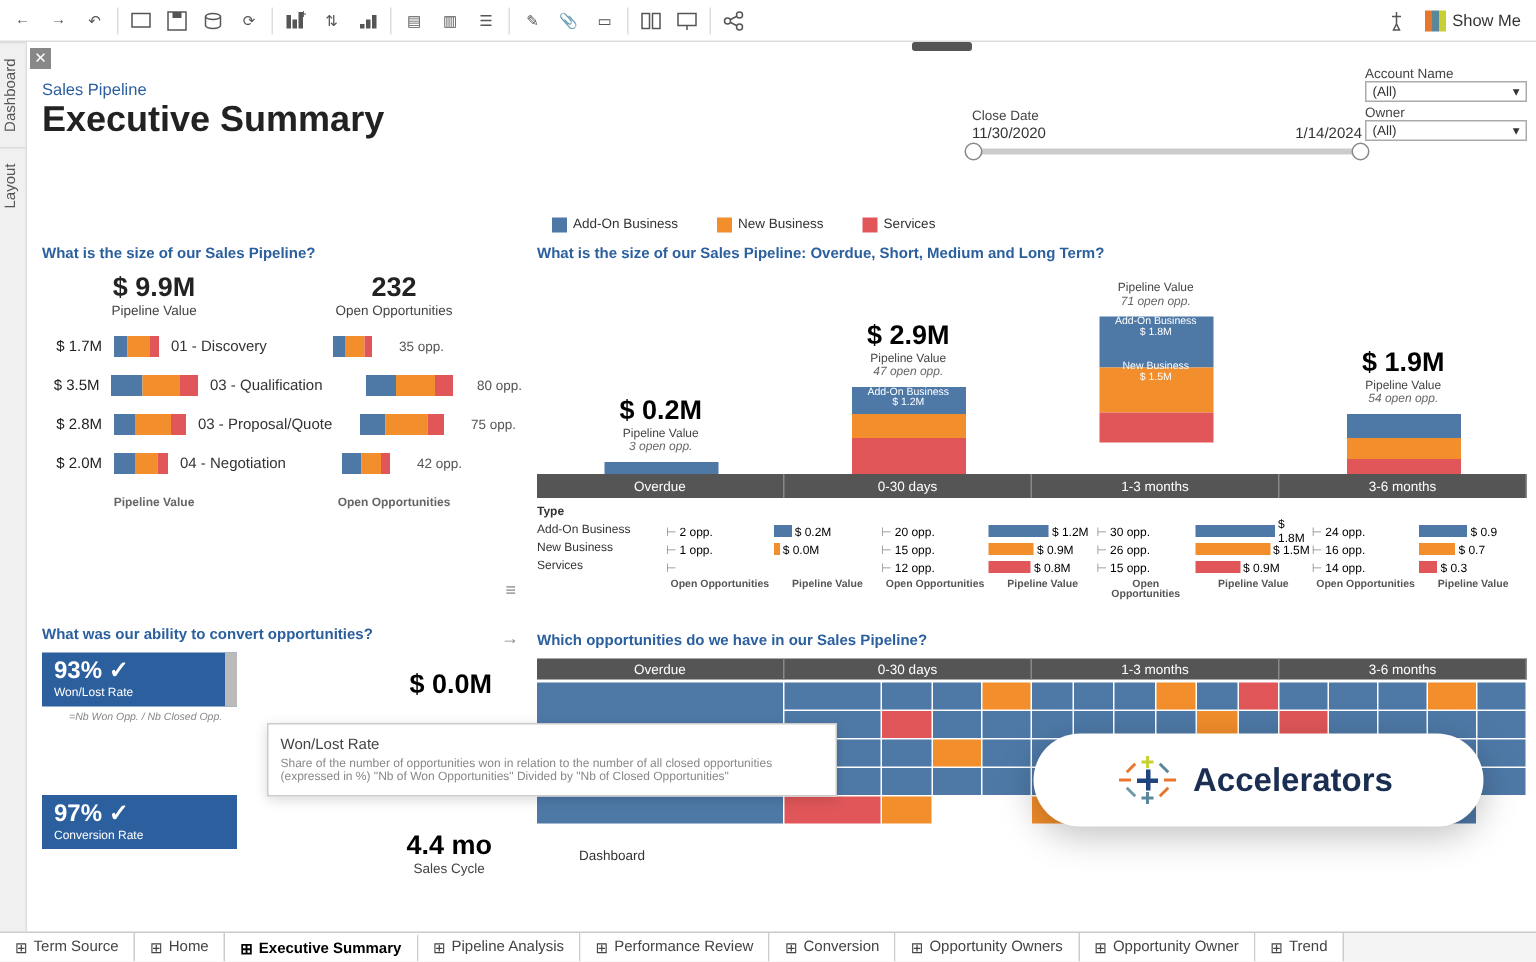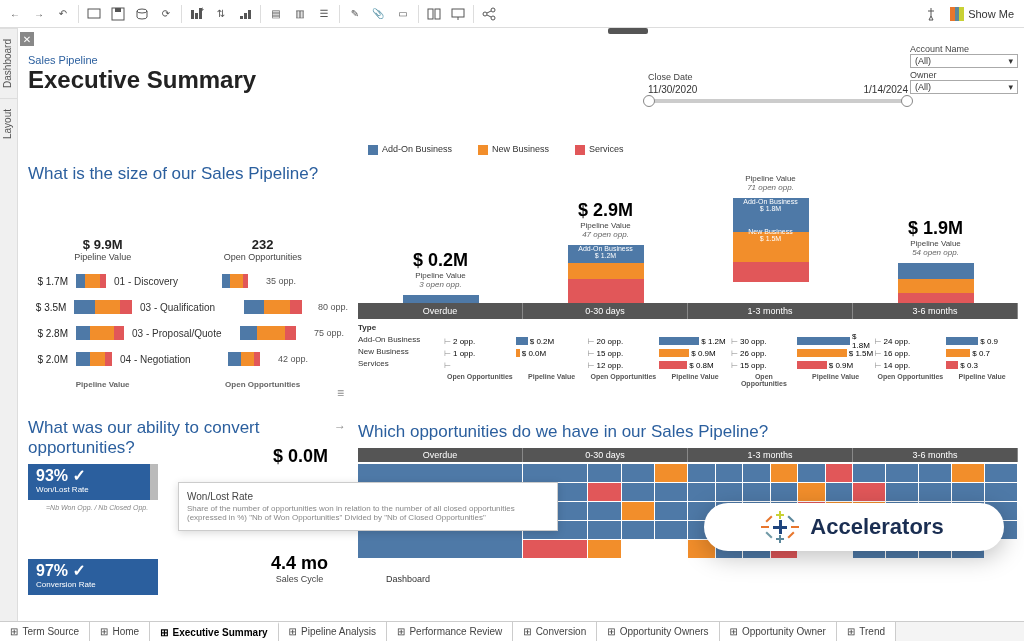--- a/index.html
+++ b/index.html
@@ -25,26 +25,26 @@
 .close-date { position: absolute; left: 630px; top: 44px; width: 260px; }
 .cd-label { font-size: 9px; color: #444; }
 .cd-range { display: flex; justify-content: space-between; font-size: 10px; color: #333; margin-top: 2px; }
 .cd-slider { height: 4px; background: #ccc; margin-top: 4px; border-radius: 2px; position: relative; }
 .cd-slider::before, .cd-slider::after { content: ""; position: absolute; width: 10px; height: 10px; background: #fff; border: 1px solid #888; border-radius: 50%; top: -4px; }
 .cd-slider::before { left: -5px; } .cd-slider::after { right: -5px; }
 .legend-row { position: absolute; left: 350px; top: 116px; display: flex; gap: 26px; font-size: 9px; color: #333; }
 .leg-sw { width: 10px; height: 10px; display: inline-block; margin-right: 4px; vertical-align: middle; }
 .blue { background: #4e79a7; } .orange { background: #f28e2b; } .red { background: #e15759; }
 .card { position: absolute; background: #fff; }
-.card-title { color: #2b5f9e; font-weight: 400; font-size: 17px; margin-bottom: 6px; }
+.card-title { color: #2b5f9e; font-weight: 700; font-size: 10px; margin-bottom: 6px; }
 .arrow-btn { position: absolute; right: 2px; top: 0; color: #888; font-size: 12px; cursor: pointer; }
 
 .cardA { left: 10px; top: 136px; width: 320px; height: 238px; }
 .big-row { display: flex; justify-content: space-around; margin-top: 4px; }
-.big-num { font-size: 13px; font-weight: 600; color: #222; text-align: center; margin-top: 47px; }
+.big-num { font-size: 18px; font-weight: 600; color: #222; text-align: center; }
 .big-lbl { font-size: 9px; color: #444; text-align: center; }
 .stage-row { display: flex; align-items: center; margin-top: 12px; gap: 8px; }
 .stage-val { width: 40px; text-align: right; font-size: 10px; color: #222; }
 .stage-bar { width: 54px; height: 14px; display: flex; }
 .stage-bar span { height: 100%; }
 .stage-name { width: 100px; font-size: 10px; color: #333; }
 .stage-opp { width: 40px; text-align: right; font-size: 9px; color: #555; }
 .colfoot { display: flex; justify-content: space-around; font-size: 8px; color: #666; font-weight: 600; margin-top: 14px; }
 .ham { position: absolute; right: 4px; bottom: 2px; font-size: 12px; color: #888; cursor: pointer; }
 
@@ -85,21 +85,21 @@
 .th-row div { flex: 1; text-align: center; line-height: 14px; border-right: 1px solid #888; }
 .treemaps { display: flex; height: 94px; margin-top: 2px; }
 .tm { flex: 1; display: grid; gap: 1px; margin-right: 1px; }
 .tm span { background: #4e79a7; }
 .prospects-lbl { font-size: 9px; color: #333; margin-top: 16px; margin-left: 28px; }
 
 .tooltip { position: absolute; left: 160px; top: 454px; width: 380px; background: #fff; border: 1px solid #ccc; padding: 8px; box-shadow: 0 2px 8px rgba(0,0,0,0.15); z-index: 10; }
 .tt-title { font-size: 10px; color: #444; }
 .tt-body { font-size: 8px; color: #888; margin-top: 2px; }
 
-.accel { position: absolute; right: 20px; bottom: 70px; width: 300px; height: 48px; background: #fff; border-radius: 40px; box-shadow: 0 6px 24px rgba(0,0,0,0.25); display: flex; align-items: center; justify-content: center; gap: 14px; z-index: 20; }
+.accel { position: absolute; right: 35px; bottom: 70px; width: 300px; height: 62px; background: #fff; border-radius: 40px; box-shadow: 0 6px 24px rgba(0,0,0,0.25); display: flex; align-items: center; justify-content: center; gap: 14px; z-index: 20; }
 .accel-txt { font-size: 22px; font-weight: 700; color: #1a2e52; }
 .tab-logo { width: 32px; height: 32px; position: relative; }
 .tab-logo span { position: absolute; background: #e8762c; }
 .tab-logo .v { width: 3px; height: 14px; left: 14.5px; top: 9px; background: #1f457e; }
 .tab-logo .h { width: 14px; height: 3px; left: 9px; top: 14.5px; background: #1f457e; }
 .tab-logo .s { width: 2px; height: 8px; }
 .tab-logo .sh { width: 8px; height: 2px; }
 
 .sheettabs { position: absolute; left: 0; right: 0; bottom: 0; height: 20px; background: #f4f4f4; border-top: 1px solid #ccc; display: flex; align-items: stretch; font-size: 10px; }
 .stab { padding: 0 10px; display: flex; align-items: center; gap: 4px; border-right: 1px solid #ccc; color: #444; cursor: pointer; background: #fff; }
@@ -303,20 +303,21 @@
         </div>
       </div>
     <div class="colfoot">
         <span>Pipeline Value</span>
         <span>Open Opportunities</span>
       </div>
     <div class="ham">≡</div>
   </div>
 
   <div class="card cardB">
+    <div class="card-title">What is the size of our Sales Pipeline: Overdue, Short, Medium and Long Term?</div>
     <div class="cols4" id="termcols">
         <div class="col4">
           <div style="height:82px"></div>
           <div class="pv">$ 0.2M</div>
           <div class="pvlbl">Pipeline Value</div>
           <div class="opps">3 open opp.</div>
           <div class="stack" style="height:8px;position:relative">
             <span style="height:8px;background:#4e79a7"></span>
           </div>
         </div>

